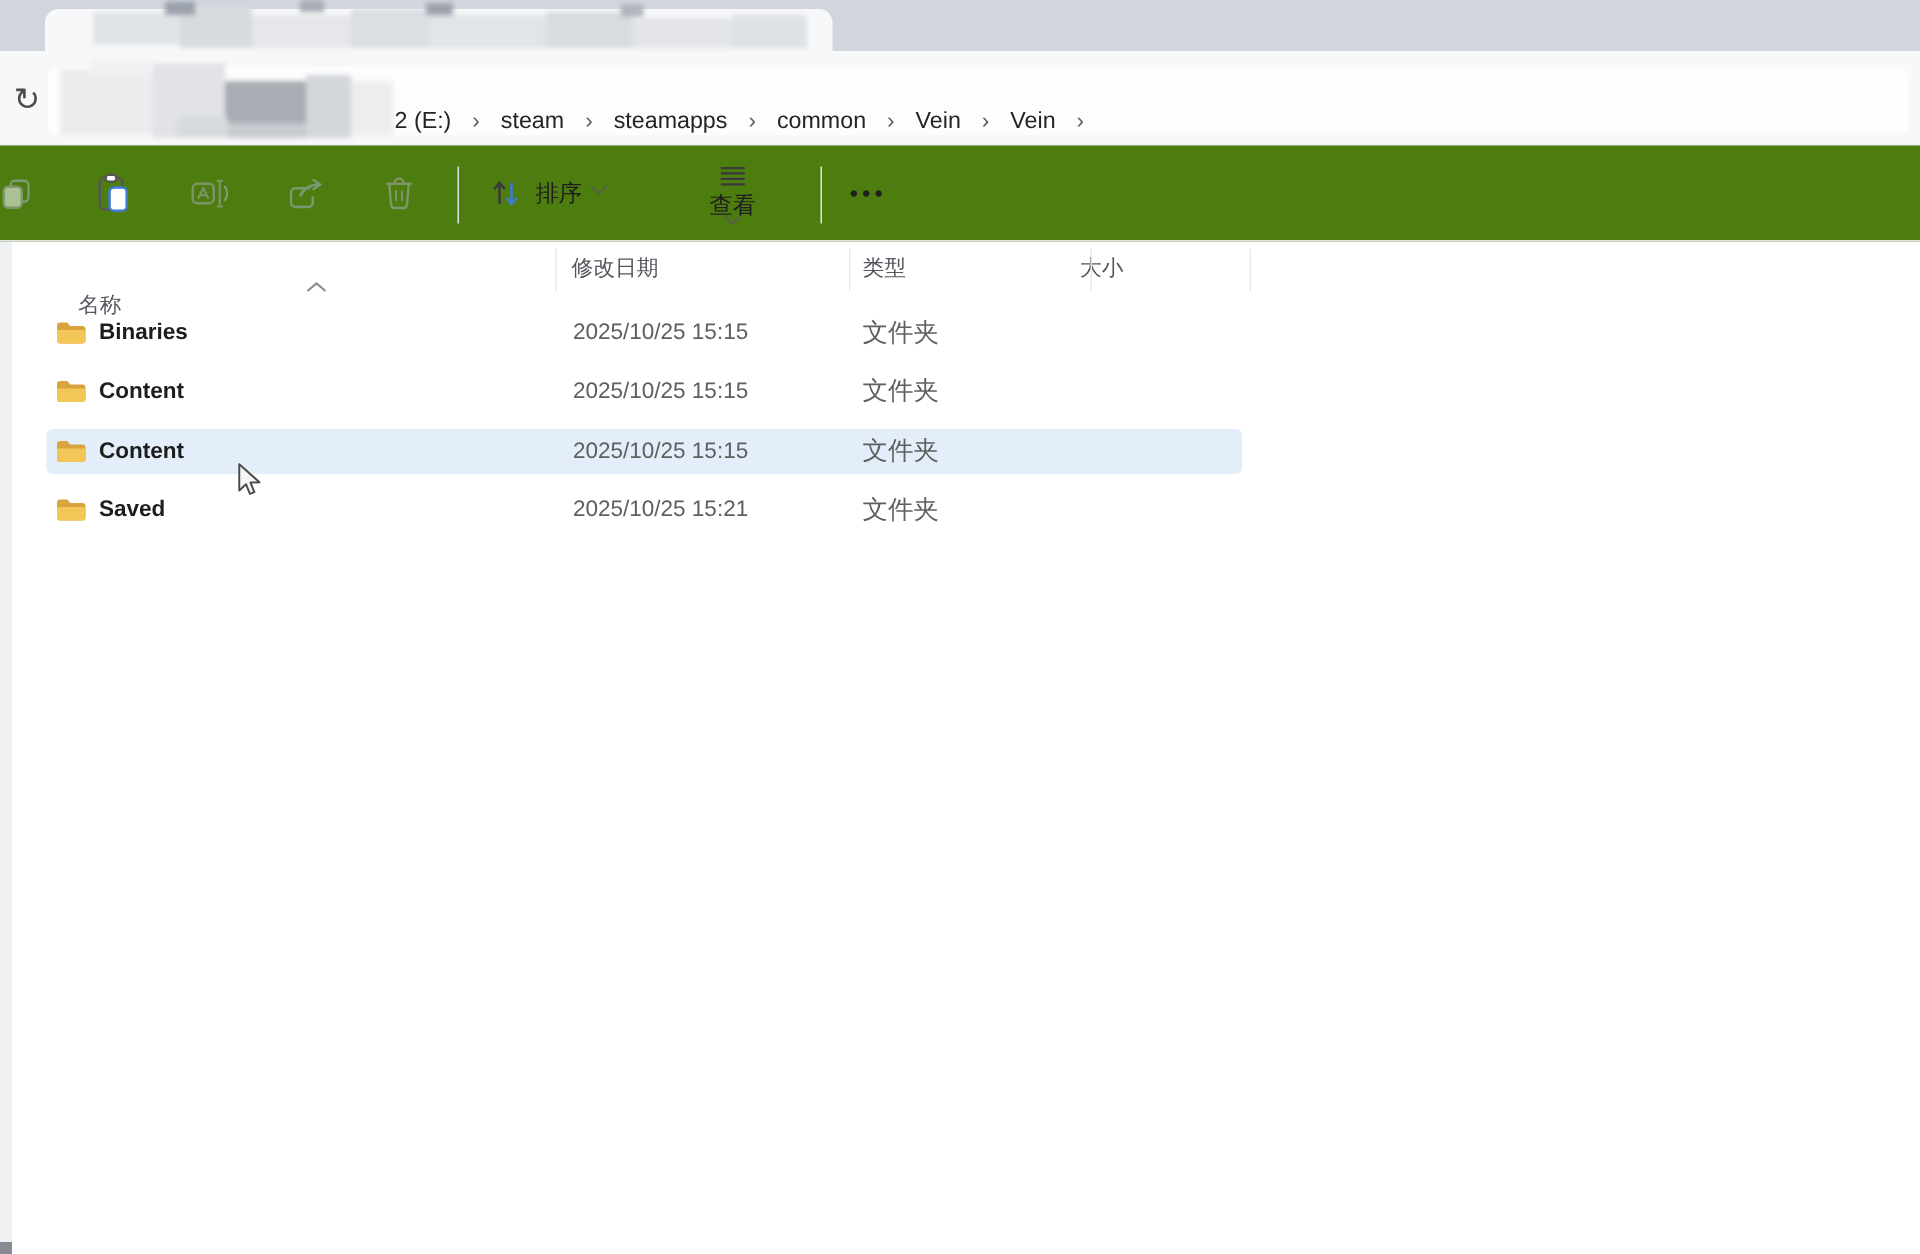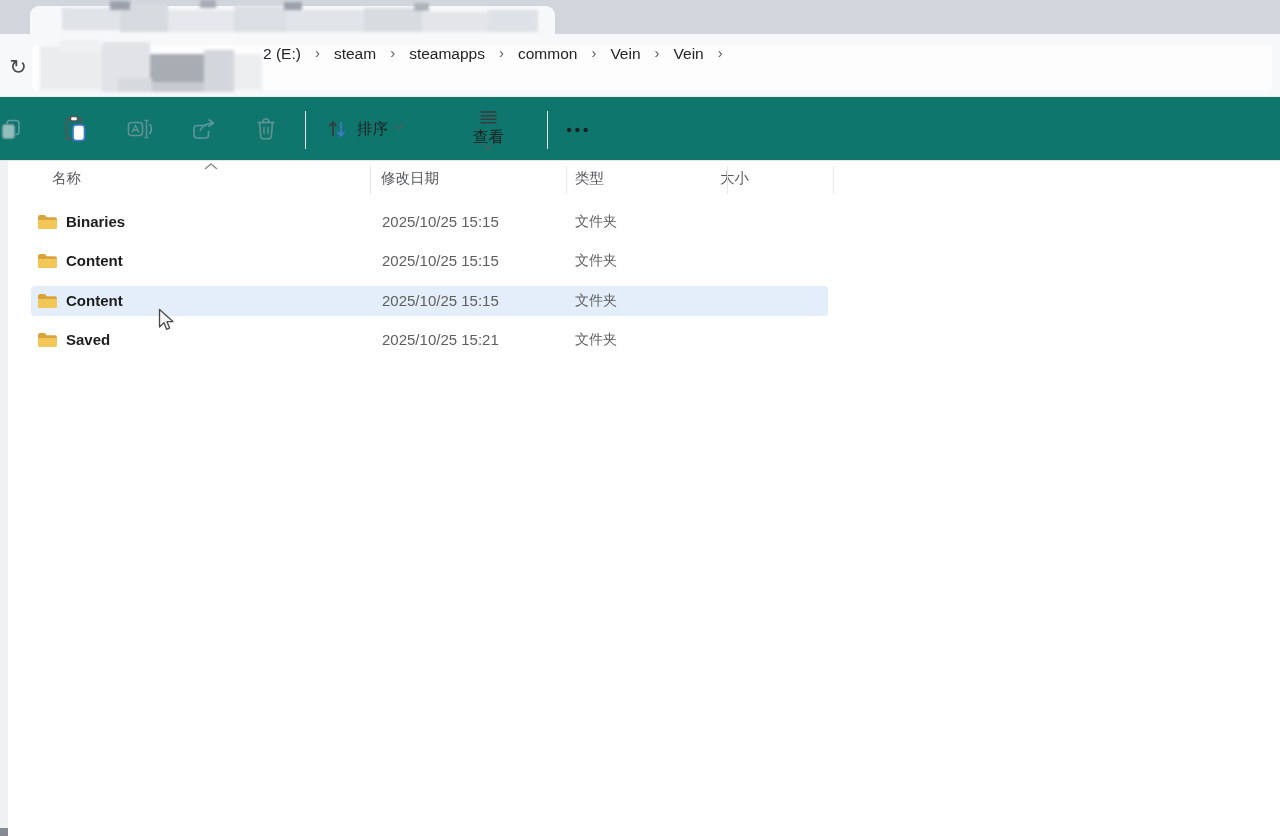--- a/index.html
+++ b/index.html
@@ -12,30 +12,30 @@
   .tab { position:absolute; top:6px; left:30px; width:525px; height:28px;
          background:#f7f8f9; border-radius:9px 9px 0 0; }
 
   
   .addressband { position:absolute; top:34px; left:0; width:1280px; height:62px; background:#f7f8f9; }
   .addressfield { position:absolute; top:11px; left:32px; width:1240px; height:45px;
                   background:#fdfdfe; border-radius:5px; }
   .refresh { position:absolute; top:20px; left:5px; width:26px; height:26px;
              font-size:21px; line-height:26px; text-align:center; color:#4b4b4b; cursor:default; }
   .breadcrumb { position:absolute; top:11px; left:250px; height:45px;
-                display:flex; align-items:flex-start; font-size:15.5px; color:#242424; }
+                display:flex; align-items:flex-end; font-size:15.5px; color:#242424; }
   .crumb { padding:0 13px; white-space:nowrap; }
   .crumb-sep { color:#5a5a5a; font-size:15px; padding:0 1px; transform:translateY(-1px); }
 
   
   .mosaic { position:absolute; top:0; left:0; filter:blur(1.6px); }
   .mz { position:absolute; }
 
   
-  .toolbar { position:absolute; top:96px; left:0; width:1280px; height:65px; background:#0f766e;
+  .toolbar { position:absolute; top:96px; left:0; width:1280px; height:65px; background:#4d7c0f;
              border-top:1px solid #ebedee; border-bottom:1px solid #e4e5e6; }
   .tbtn { position:absolute; top:10px; height:44px; display:flex; align-items:center;
           justify-content:center; border-radius:4px; }
   .dim { opacity:.55; }
   .tdivider { position:absolute; top:14px; width:1px; height:38px; background:#e2e3e5; }
   .tlabel { font-size:15.5px; color:#1f1f1f; margin:0 7px 0 8px; }
   .chev { width:8px; height:8px; border-right:1.6px solid #5a5a5a; border-bottom:1.6px solid #5a5a5a;
           transform:rotate(45deg) translate(-2px,-2px); margin-top:-4px; }
   .moredots { font-size:15px; font-weight:bold; letter-spacing:3px; color:#1f1f1f; }
 
@@ -46,21 +46,21 @@
   .hdr { position:absolute; top:163px; left:0; width:900px; height:34px; }
   .hcell { position:absolute; top:6px; font-size:14.5px; color:#54585e; white-space:nowrap; }
   .hdivider { position:absolute; top:3px; width:1px; height:28px; background:#e7e8ea; }
   .sortcaret { position:absolute; top:-7px; }
 
   .row { position:absolute; left:31px; width:797px; height:30px; border-radius:4px; }
   .row.selected { background:#e3eefa; }
   .cell { position:absolute; top:0; height:30px; line-height:30px; white-space:nowrap; }
   .c-name { left:35px; font-size:15px; font-weight:600; color:#1d1d1d; }
   .c-date { left:351px; font-size:15px; color:#5f5f5f; }
-  .c-type { left:544px; font-size:14px; color:#5f5f5f;font-family:Liberation Serif, serif; }
+  .c-type { left:544px; font-size:17px; color:#5f5f5f;font-family:Liberation Serif, serif; }
   .foldericon { position:absolute; left:6px; top:6px; }
 
   .cursor { position:absolute; top:308px; left:158px; }
 </style>
 </head>
 <body>
 
 <div class="stage">
 
   <div class="titlebar">
@@ -174,21 +174,21 @@
 
     <div class="tbtn" style="left:556px;width:46px;">
       <span class="moredots">•••</span>
     </div>
   </div>
 
   <div class="edgestrip"></div>
   <div class="cornernotch"></div>
 
   <div class="hdr">
-    <div class="hcell" style="left:52px;">
+    <div class="hcell" style="left:52px;margin-top:25px;">
       <span>名称</span>
       <svg class="sortcaret" style="left:151px;" width="16" height="9" viewBox="0 0 16 9">
         <path d="M2 7 L8 2 L14 7" stroke="#8b8f94" stroke-width="1.5" fill="none"></path>
       </svg>
     </div>
     <div class="hcell" style="left:381px;">修改日期</div>
     <div class="hcell" style="left:575px;text-align:right;">类型</div>
     <div class="hcell" style="left:720px;">大小</div>
     <div class="hdivider" style="left:370px;"></div>
     <div class="hdivider" style="left:566px;"></div>

